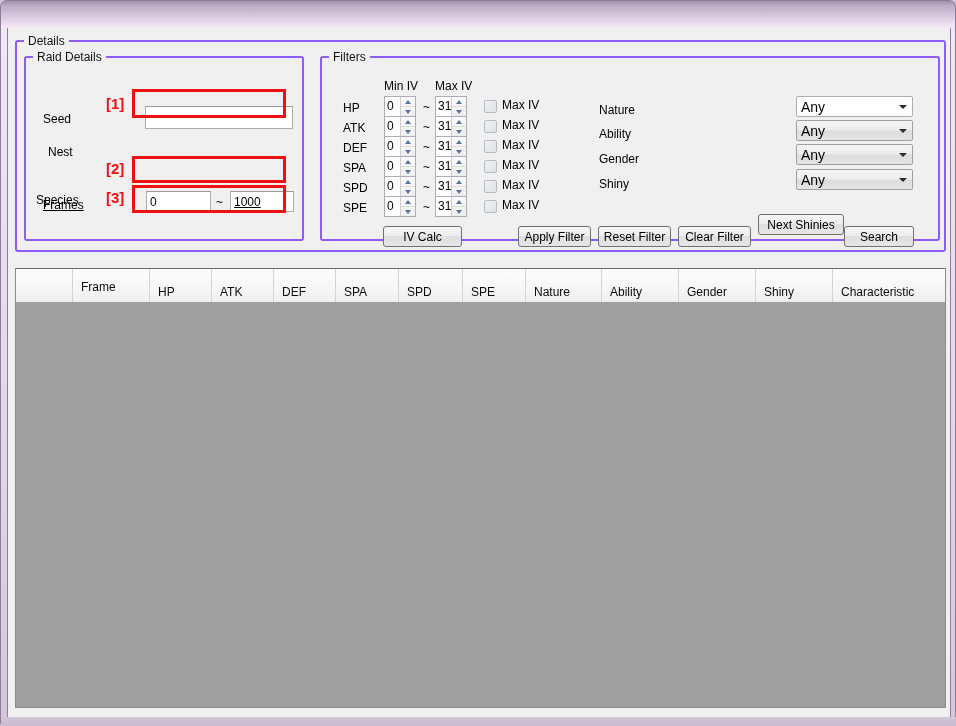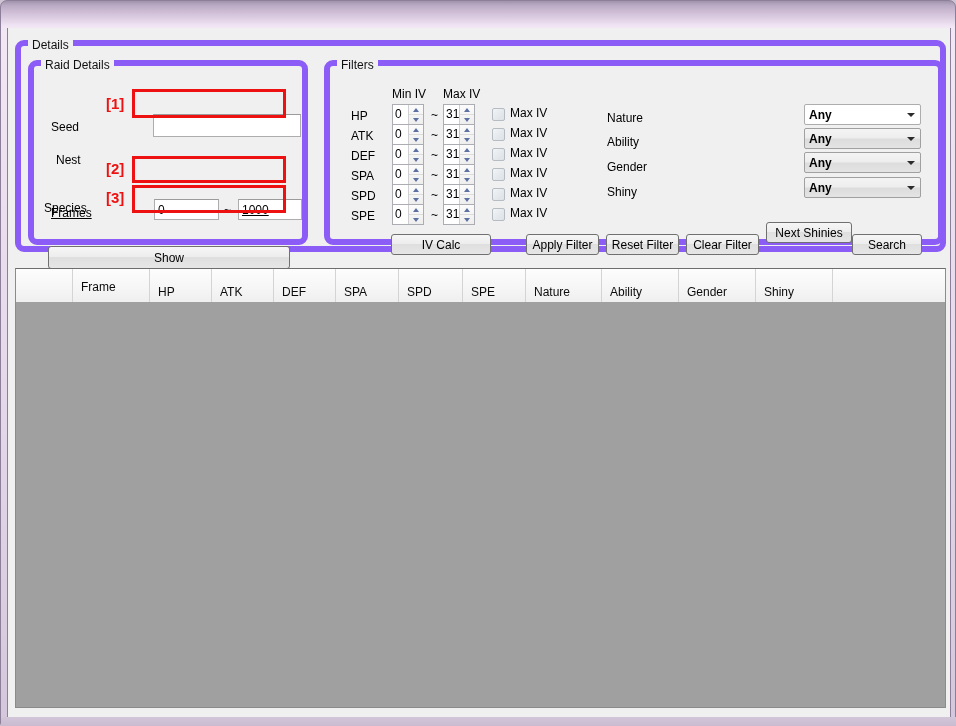--- a/index.html
+++ b/index.html
@@ -92,22 +92,22 @@
     box-sizing: border-box;
     background: #f0f0f0;
     border: 1px solid #8d7f99;
     border-top: none;
   }
 
   
   .groupbox {
     position: absolute;
     box-sizing: border-box;
-    border: 6px solid #8b5cf6;
-    border-radius: 9px;
+    border: 2px solid #8b5cf6;
+    border-radius: 3px;
   }
   .groupbox > .gb-title {
     position: absolute;
     top: -8px; left: 7px;
     padding: 0 4px;
     background: #f0f0f0;
     font-size: 12px;
     color: #111;
     white-space: nowrap;
   }
@@ -139,24 +139,23 @@
     outline: none;
   }
 
   
   .combo {
     position: absolute;
     box-sizing: border-box;
     border: 1px solid #a0a0a0;
     border-radius: 2px;
     background: linear-gradient(to bottom, #f4f4f4 0%, #ededed 48%, #dcdcdc 52%, #e4e4e4 100%);
-    font-size: 12px;
+    font-size: 14px;
     color: #000;
     line-height: 20px;
-    font-weight: bold;
   }
   .combo .combo-text {
     position: absolute;
     left: 4px; top: 0;
     right: 19px;
     overflow: hidden;
     white-space: nowrap;
   }
   .combo .arrow {
     position: absolute;
@@ -351,21 +350,20 @@
 
         <div class="lbl" style="left:22px; top:87px;">Nest</div>
 
         <div class="lbl" style="left:10px; top:111px;margin-top:24px;">Species</div>
 
         <div class="lbl" style="left:17px; top:140px;text-decoration:underline;">Frames</div>
         <input class="textbox" style="left: 120px; top: 133px; width: 65px; height: 21px;" value="0">
         <div class="tilde" style="left:190px; top:137px;">~</div>
         <input class="textbox" style="left: 204px; top: 133px; width: 64px; height: 21px; text-decoration: underline;" value="1000">
 
-        <div class="button" style="left:14px; top:180px; width:242px; height:23px; line-height:22px;">Show</div>
       </div>
 
       <div class="groupbox" id="gb-filters">
         <div class="gb-title">Filters</div>
 
         <div class="lbl" style="left:62px; top:21px;">Min IV</div>
         <div class="lbl" style="left:113px; top:21px;">Max IV</div>
 
         <div class="lbl" style="left:21px; top:43px;">HP</div>
         <div class="nud" style="left:62px; top:38px;">
@@ -510,21 +508,21 @@
           <span class="combo-text">Any</span>
           <span class="arrow"></span>
         </div>
 
         <div class="lbl" style="left:277px; top:119px;">Shiny</div>
         <div class="combo" style="left:474px; top:111px; width:117px; height:21px;">
           <span class="combo-text">Any</span>
           <span class="arrow"></span>
         </div>
 
-        <div class="button" style="left:61px; top:168px; width:100px; height:21px; line-height:20px;">IV Calc</div>
+        <div class="button" style="left:61px; top:168px; width:79px; height:21px; line-height:20px;">IV Calc</div>
         <div class="button" style="left:196px; top:168px; width:73px; height:21px; line-height:20px;">Apply Filter</div>
         <div class="button" style="left:276px; top:168px; width:73px; height:21px; line-height:20px;">Reset Filter</div>
         <div class="button" style="left:356px; top:168px; width:73px; height:21px; line-height:20px;">Clear Filter</div>
         <div class="button" style="left:436px; top:156px; width:86px; height:21px; line-height:20px;">Next Shinies</div>
         <div class="button" style="left:522px; top:168px; width:70px; height:21px; line-height:20px;">Search</div>
       </div>
     </div>
 
     <div class="annot-tag" style="left:98px; top:67px;">[1]</div>
     <div class="annot-box" style="left:124px; top:61px; width:154px; height:29px;"></div>
@@ -543,20 +541,21 @@
         <div class="hcell" style="left:134px;width:62px; padding-top:13px;">HP</div>
         <div class="hcell" style="left:196px;width:62px; padding-top:13px;">ATK</div>
         <div class="hcell" style="left:258px;width:62px; padding-top:13px;">DEF</div>
         <div class="hcell" style="left:320px;width:63px; padding-top:13px;">SPA</div>
         <div class="hcell" style="left:383px;width:64px; padding-top:13px;">SPD</div>
         <div class="hcell" style="left:447px;width:63px; padding-top:13px;">SPE</div>
         <div class="hcell" style="left:510px;width:76px; padding-top:13px;">Nature</div>
         <div class="hcell" style="left:586px;width:77px; padding-top:13px;">Ability</div>
         <div class="hcell" style="left:663px;width:77px; padding-top:13px;">Gender</div>
         <div class="hcell" style="left:740px;width:77px; padding-top:13px;">Shiny</div>
+        <div class="hcell" style="left:817px;width:112px; padding-top:13px; border-right:none;">Characteristic</div>
       </div>
       <div id="grid-body"></div>
     </div>
 
     <div id="hscroll">
       
       
       
     </div>
 

